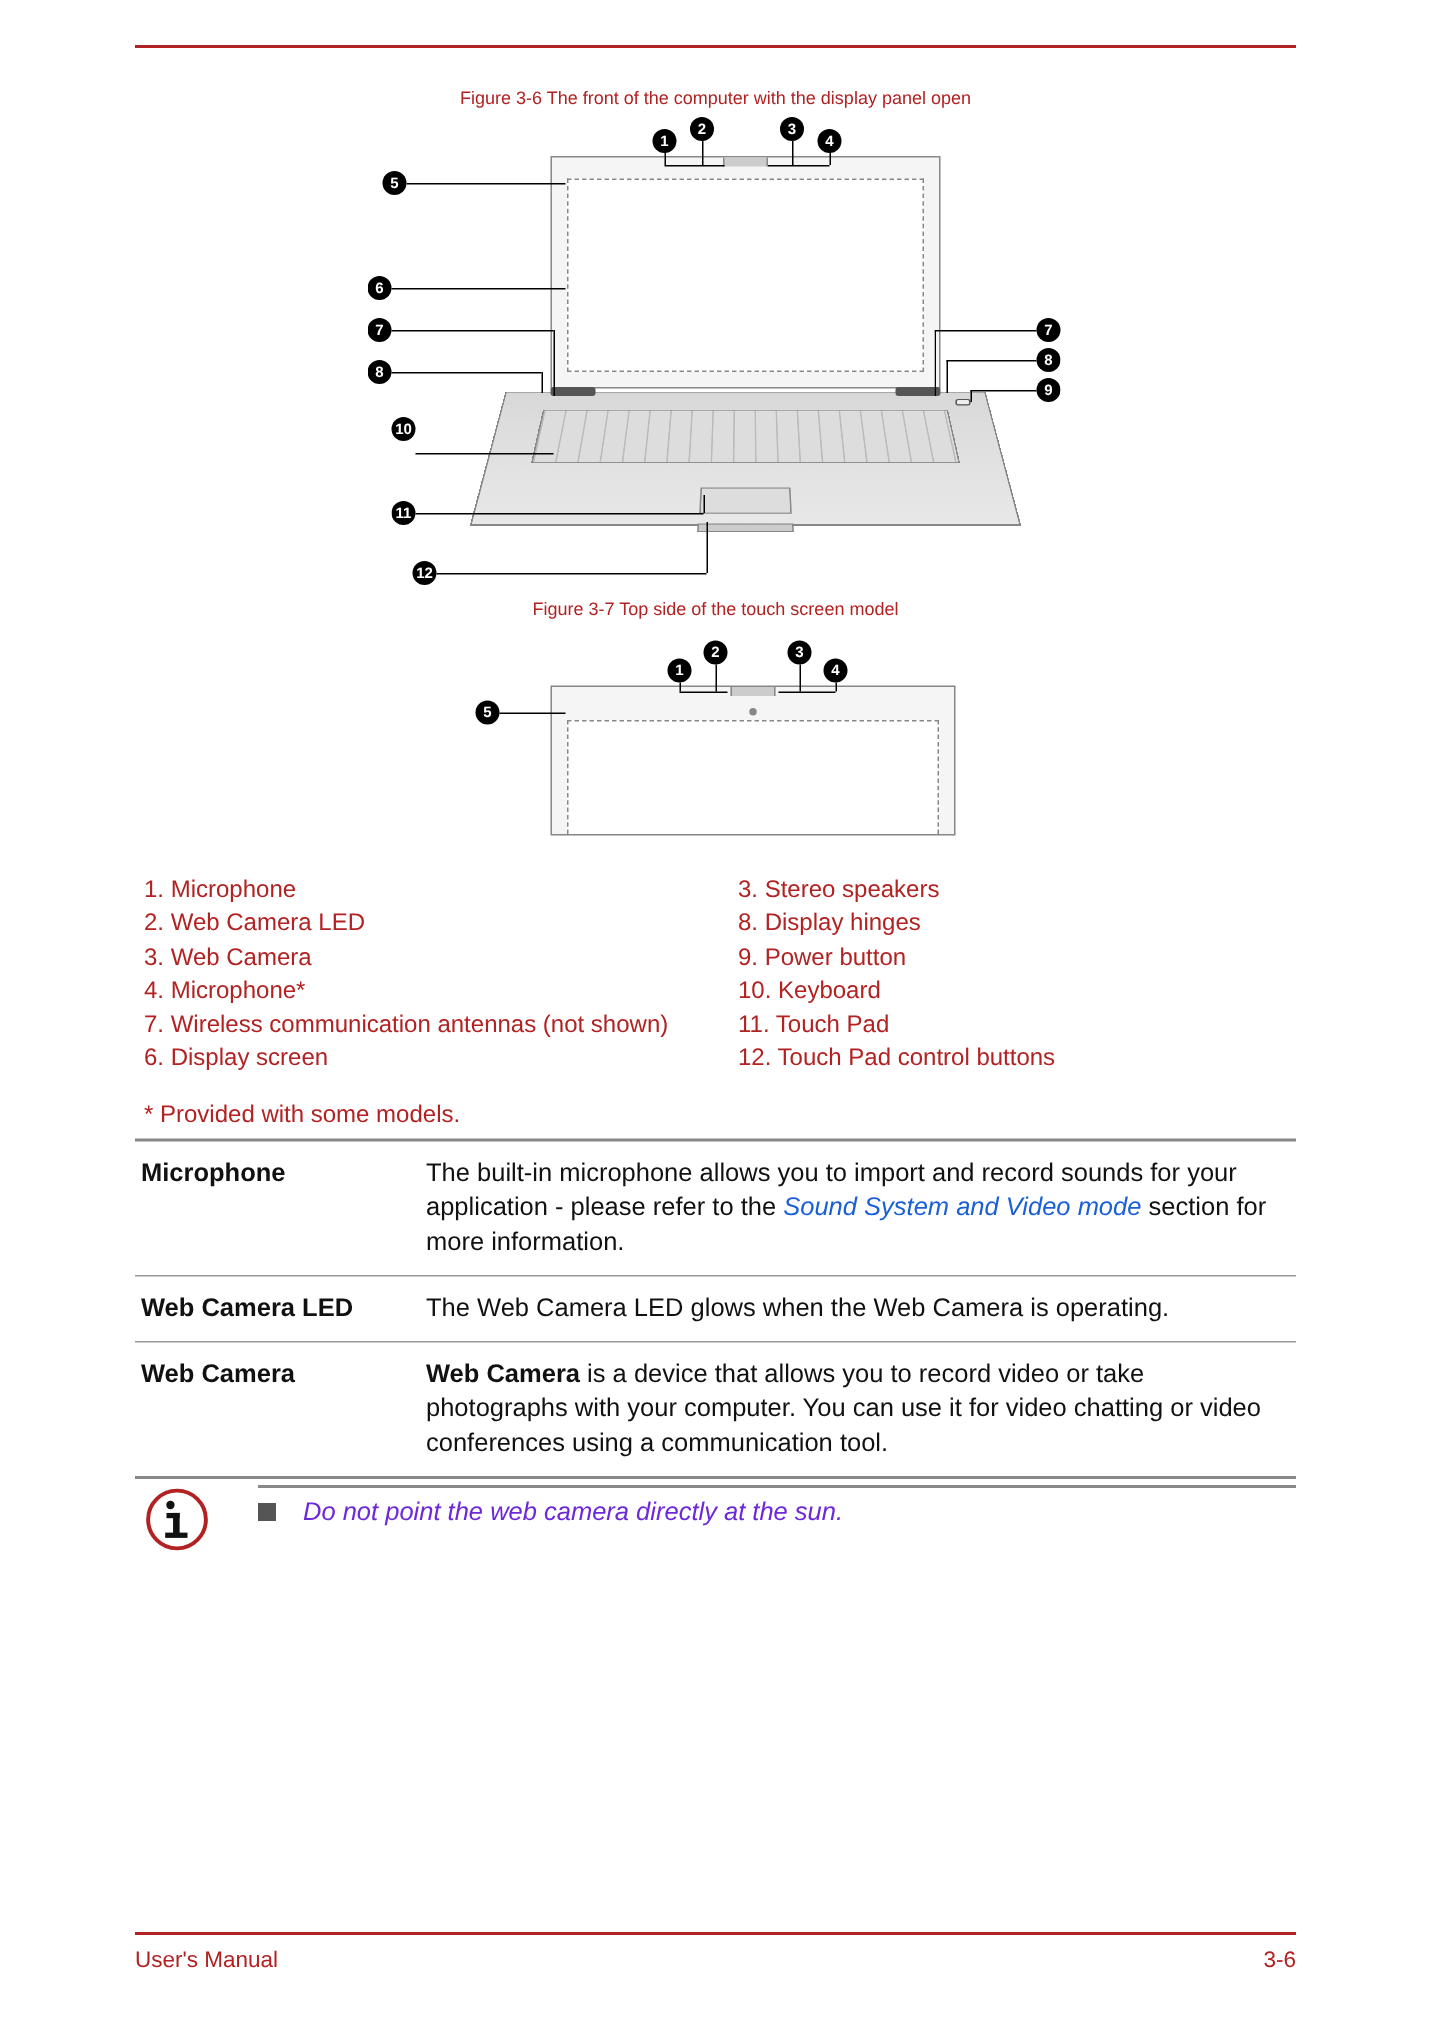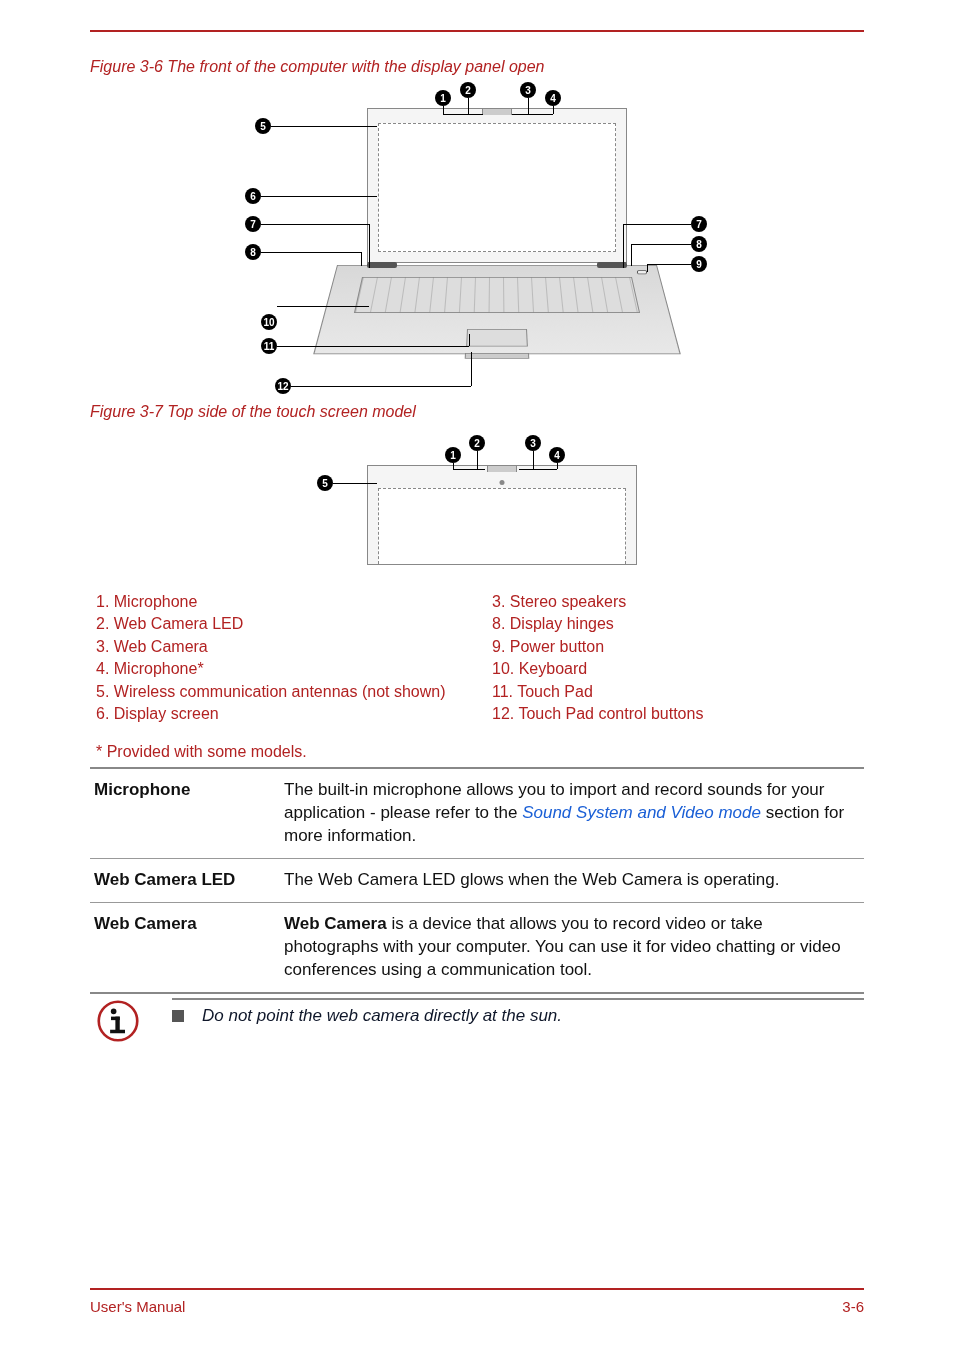--- a/index.html
+++ b/index.html
@@ -2,21 +2,21 @@
 <html><head>
 <meta charset="utf-8">
 <style>
   * { box-sizing: border-box; margin: 0; padding: 0; }
   html, body { width: 954px; height: 1345px; background: #fff; font-family: Arial, Helvetica, sans-serif; }
   .page {
     width: 954px; height: 1345px; position: relative;
     padding: 30px 90px 0 90px;
   }
   .top-rule { border-top: 2px solid #b22222; height: 0; margin-bottom: 26px; }
-  .figure-caption { color: #b22222; font-style: italic; font-size: 16px; margin: 6px 0 14px 0; }
+  .figure-caption { color: #b22222; text-align: center; font-size: 12px; margin: 6px 0 14px 0; }
   .figure-area { display: flex; justify-content: center; margin-bottom: 8px; }
 
   
   .fig1 { position: relative; width: 460px; height: 305px; }
   .callout { position: absolute; width: 16px; height: 16px; border-radius: 50%; background: #000; color: #fff; font-size: 10px; font-weight: bold; display: flex; align-items: center; justify-content: center; }
   .cline { position: absolute; background: #000; }
 
   .laptop-top { position: absolute; left: 120px; top: 18px; width: 260px; height: 155px; border: 1px solid #888; background: #f5f5f5; }
   .laptop-top .notch-area { position: absolute; left: 0; top: 0; right: 0; height: 6px; display:flex; justify-content:center; }
   .laptop-top .notch { width: 30px; height: 6px; background:#ccc; border-left:1px solid #888; border-right:1px solid #888; }
@@ -73,21 +73,21 @@
   .desc-table { width: 100%; border-collapse: collapse; margin-top: 6px; }
   .desc-table td { padding: 10px 4px; vertical-align: top; font-size: 17px; line-height: 1.35; color:#111;margin-top:40px; }
   .desc-table td.term { width: 190px; font-weight: bold; }
   .rule-thick { border-top: 2px solid #888; }
   .rule-thin { border-top: 1px solid #999; }
   a.link { color: #1a5fd6; font-style: italic; text-decoration: none; }
 
   
   .info-row { display: flex; align-items: flex-start; gap: 26px; margin-top: 4px; }
   .info-icon-wrap { width: 56px; display:flex; justify-content:center; padding-top:2px;}
-  .info-text { flex: 1; font-style: italic; font-size: 17px; color:#0f172a; }
+  .info-text { flex: 1; font-style: italic; font-size: 17px; color:#6d28d9; }
   .info-text .bullet { display:inline-block; width:12px; height:12px; background:#555; margin-right: 18px; vertical-align: -1px;}
   .info-rule { border-top: 2px solid #888; margin-bottom: 6px; }
   .info-icon { width: 42px; height: 42px; }
 
   
   .footer { position: absolute; left: 90px; right: 90px; bottom: 30px; }
   .footer-rule { border-top: 2px solid #b22222; margin-bottom: 8px; }
   .footer-row { display: flex; justify-content: space-between; color:#b22222; font-size: 15px; }
 </style>
 </head>
@@ -149,21 +149,21 @@
       <div class="cline" style="left:376px; top:134px; width:1px; height:44px;"></div>
 
       <div class="callout" style="left:444px; top:146px;">8</div>
       <div class="cline" style="left:384px; top:154px; width:60px; height:1px;"></div>
       <div class="cline" style="left:384px; top:154px; width:1px; height:22px;"></div>
 
       <div class="callout" style="left:444px; top:166px;">9</div>
       <div class="cline" style="left:400px; top:174px; width:44px; height:1px;"></div>
       <div class="cline" style="left:400px; top:174px; width:1px; height:8px;"></div>
 
-      <div class="callout" style="left:14px; top:224px;text-align:center;">10</div>
+      <div class="callout" style="left:14px; top:192px;text-align:center;">10</div>
       <div class="cline" style="left:30px; top:216px; width:92px; height:1px;"></div>
 
       <div class="callout" style="left:14px; top:248px;">11</div>
       <div class="cline" style="left:30px; top:256px; width:192px; height:1px;"></div>
       <div class="cline" style="left:222px; top:244px; width:1px; height:12px;"></div>
 
       <div class="callout" style="left:28px; top:288px;">12</div>
       <div class="cline" style="left:44px; top:296px; width:180px; height:1px;"></div>
       <div class="cline" style="left:224px; top:262px; width:1px; height:34px;"></div>
     </div>
@@ -198,21 +198,21 @@
       <div class="cline" style="left:36px; top:48px; width:44px; height:1px;"></div>
     </div>
   </div>
 
   <div class="legend">
     <div>
       <div>1. Microphone</div>
       <div>2. Web Camera LED</div>
       <div>3. Web Camera</div>
       <div>4. Microphone*</div>
-      <div>5. Wireless communication antennas (not shown)</div>
+      <div>7. Wireless communication antennas (not shown)</div>
       <div>6. Display screen</div>
     </div>
     <div>
       <div>3. Stereo speakers</div>
       <div>8. Display hinges</div>
       <div>9. Power button</div>
       <div>10. Keyboard</div>
       <div>11. Touch Pad</div>
       <div></div>
       <div>12. Touch Pad control buttons</div>

